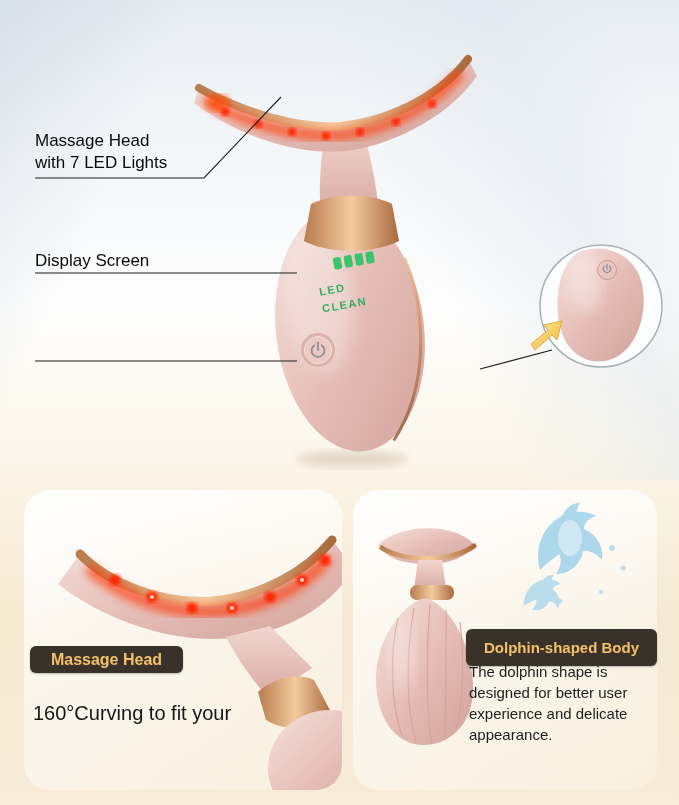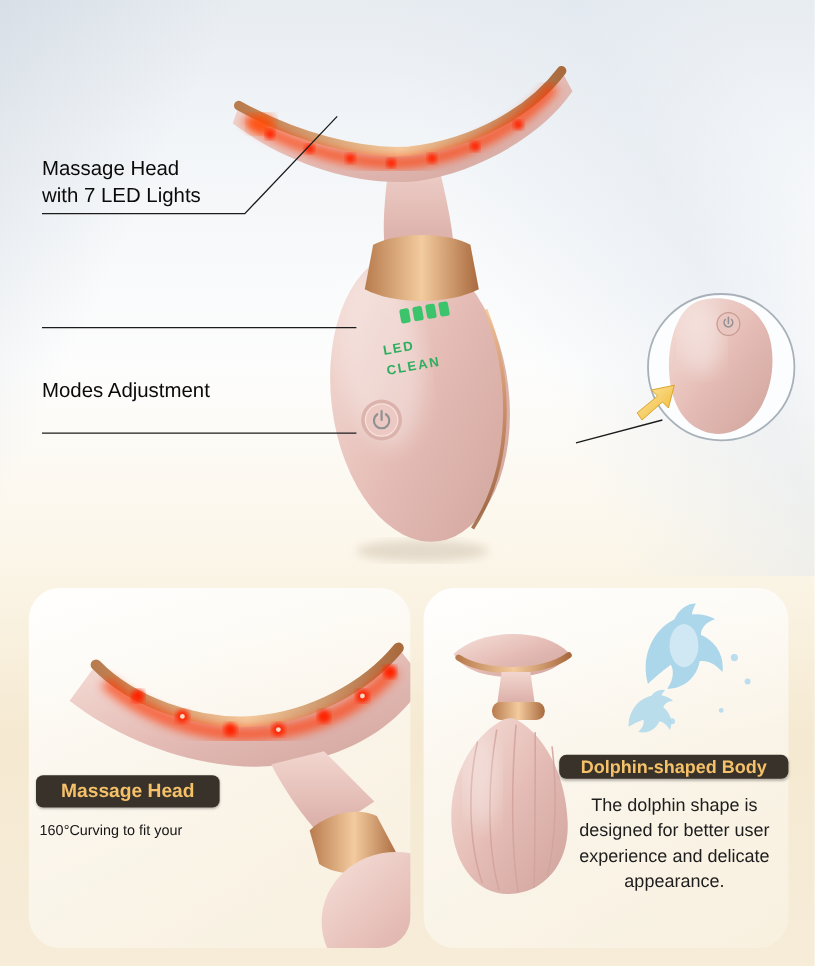--- a/index.html
+++ b/index.html
@@ -13,25 +13,25 @@
     background:linear-gradient(155deg,rgba(255,255,255,.95),rgba(255,255,255,.5) 55%,rgba(255,251,240,.3));}
   #card-left{left:24px;top:490px;width:318px;height:300px}
   #card-right{left:353px;top:490px;width:304px;height:300px}
   svg.art{position:absolute;left:0;top:0;z-index:2;pointer-events:none}
   svg text{font-family:"Liberation Sans",sans-serif}
   .lbl{position:absolute;z-index:3;font-size:17px;line-height:22px;color:#0a0a0a}
   .lbl span{display:block}
   .badge{position:absolute;z-index:3;display:flex;align-items:center;justify-content:center;
     background:#39322a;color:#f5c169;font-weight:700;border-radius:6px;box-shadow:0 1px 2px rgba(0,0,0,.25)}
   #badge-massage{left:30px;top:646px;width:153px;height:27px;font-size:16px}
-  #badge-dolphin{left:466px;top:629px;width:191px;height:20px;font-size:15px}
+  #badge-dolphin{left:466px;top:629px;width:191px;height:37px;font-size:15px}
   .desc{position:absolute;z-index:3;color:#151515}
-  #desc-massage{left:33px;top:681px;font-size:12px;line-height:23px}
+  #desc-massage{left:33px;top:702px;font-size:20px;line-height:23px}
   #desc-massage span{display:block}
-  #desc-dolphin{left:469px;top:661px;width:186px;font-size:15px;line-height:21px;text-align:center;color:#1d1d1d}
+  #desc-dolphin{left:469px;top:661px;width:186px;font-size:15px;line-height:21px;color:#1d1d1d}
   #lbl-massage-head{left:35px;top:130px}
   #lbl-display{left:35px;top:250px}
   #lbl-power{left:35px;top:315px}
   #lbl-usb{left:443px;top:368px}
 </style>
 </head>
 <body>
 
 <div class="page">
   <div class="sheen"></div>
@@ -207,22 +207,22 @@
         </g>
         <ellipse cx="402" cy="652" rx="14" ry="38" fill="#ffffff" opacity=".3" filter="url(#b8)"></ellipse>
       </g>
     </g>
   </svg>
 
   <div class="lbl" id="lbl-massage-head">
     <span>Massage Head</span>
     <span>with 7 LED Lights</span>
   </div>
+  <div class="lbl" id="lbl-display">Display Screen</div>
   <div class="lbl" id="lbl-power">
-    <span>Modes Adjustment</span>
   </div>
 
   <div class="badge" id="badge-massage">Massage Head</div>
   <div class="desc" id="desc-massage">
     <span>160°Curving to fit your</span>
   </div>
 
   <div class="badge" id="badge-dolphin">Dolphin-shaped Body</div>
   <div class="desc" id="desc-dolphin">The dolphin shape is designed for better user experience and delicate appearance.</div>
 </div>

